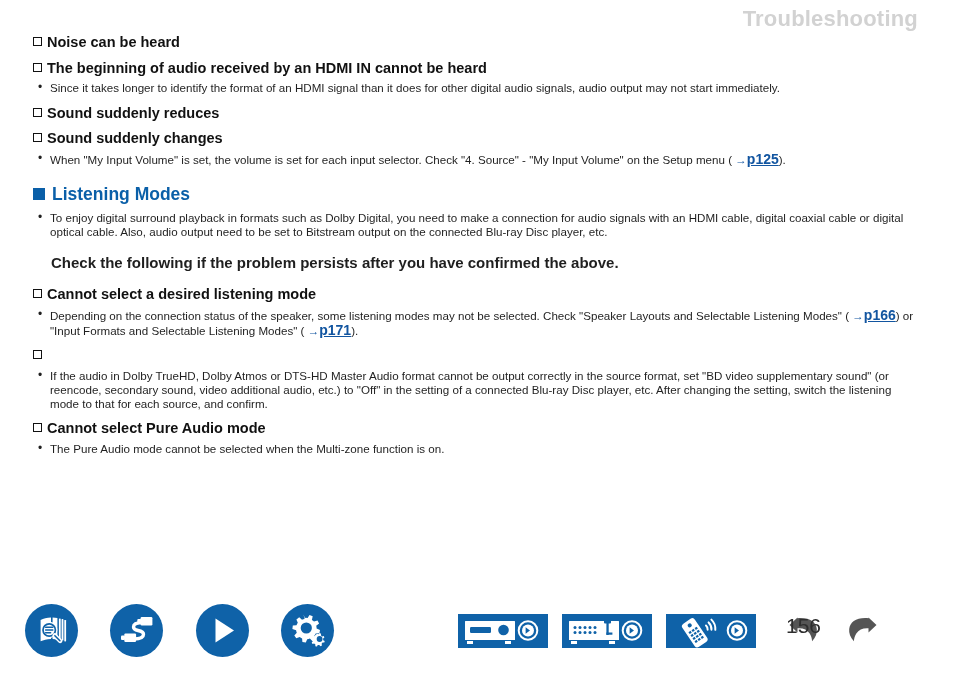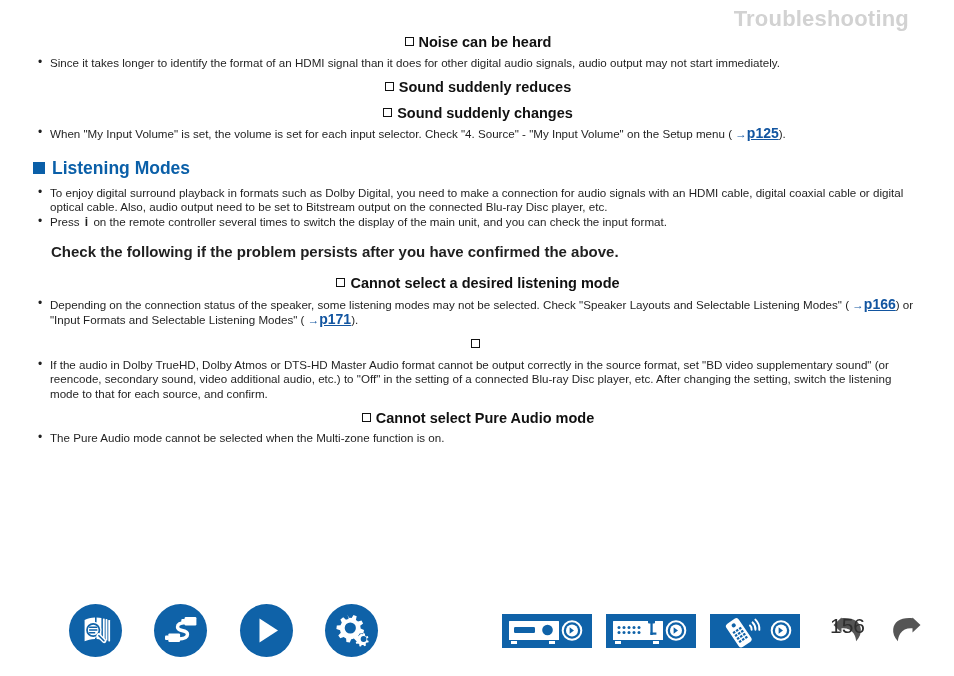--- a/index.html
+++ b/index.html
@@ -11,21 +11,21 @@
     width: 954px; height: 676px;
     position: relative;
     font-family: "Liberation Sans", sans-serif;
     color: #1a1a1a;
     overflow: hidden;
   }
 
   
   #page-header {
     position: absolute;
-    top: 6px; right: 45px;
+    top: 6px; right: 36px;
     font-size: 22px;
     font-weight: bold;
     color: #d2d2d2;
     letter-spacing: 0.2px;
     white-space: nowrap;
   }
 
   
   #content {
     position: absolute;
@@ -33,21 +33,20 @@
     width: 890px;
   }
 
   .h-sub {
     font-size: 14.5px;
     font-weight: bold;
     color: #111;
     margin: 9px 0 5px 0;
     line-height: 1.15;
     white-space: nowrap;
-    text-align: center;
   }
   .h-sub .sq-out {
     display: inline-block;
     width: 9px; height: 9px;
     border: 1.6px solid #111;
     margin-right: 5px;
     position: relative;
     top: -1px;
   }
   .h-sub:first-child { margin-top: 0; }
@@ -109,21 +108,21 @@
     font-weight: bold;
     font-style: normal;
     padding: 0 2px;
     font-size: 12px;
   }
 
   
   #footer {
     position: absolute;
     left: 0; bottom: 0;
-    width: 838px; height: 90px; margin-left: 44px;
+    width: 838px; height: 90px;
   }
 
   .nav-circle {
     position: absolute;
     width: 53px; height: 53px;
     border-radius: 50%;
     background: #0f62a8;
     top: 18px;
     cursor: pointer;
   }
@@ -166,20 +165,23 @@
 <body>
 
 <div id="page-header">Troubleshooting</div>
 
 <div id="content">
 
   <div class="h-sub">
     <span class="sq-out"></span><span>Noise can be heard</span>
   </div>
 
+  <div class="h-sub">
+    <span class="sq-out"></span><span>The beginning of audio received by an HDMI IN cannot be heard</span>
+  </div>
   <ul class="bullets">
     <li>Since it takes longer to identify the format of an HDMI signal than it does for other digital audio signals, audio output may not start immediately.</li>
   </ul>
 
   <div class="h-sub">
     <span class="sq-out"></span><span>Sound suddenly reduces</span>
   </div>
 
   <div class="h-sub">
     <span class="sq-out"></span><span>Sound suddenly changes</span>
@@ -188,23 +190,20 @@
     <li>
       <span>When "My Input Volume" is set, the volume is set for each input selector. Check "4. Source" - "My Input Volume" on the Setup menu ( </span><span class="arr">→</span><a class="pref" href="#">p125</a><span>).</span>
     </li>
   </ul>
 
   <div class="h-major">
     <span class="sq-fill"></span><span>Listening Modes</span>
   </div>
   <ul class="bullets">
     <li>To enjoy digital surround playback in formats such as Dolby Digital, you need to make a connection for audio signals with an HDMI cable, digital coaxial cable or digital optical cable. Also, audio output need to be set to Bitstream output on the connected Blu-ray Disc player, etc.</li>
-    <li>
-      <span>Press </span><span class="info-i">i</span><span> on the remote controller several times to switch the display of the main unit, and you can check the input format.</span>
-    </li>
   </ul>
   <p class="plain-note">Check the following if the problem persists after you have confirmed the above.</p>
 
   <div class="h-sub">
     <span class="sq-out"></span><span>Cannot select a desired listening mode</span>
   </div>
   <ul class="bullets">
     <li>
       <span>Depending on the connection status of the speaker, some listening modes may not be selected. Check "Speaker Layouts and Selectable Listening Modes" ( </span><span class="arr">→</span><a class="pref" href="#">p166</a><span>) or "Input Formats and Selectable Listening Modes" ( </span><span class="arr">→</span><a class="pref" href="#">p171</a><span>).</span>
     </li>

